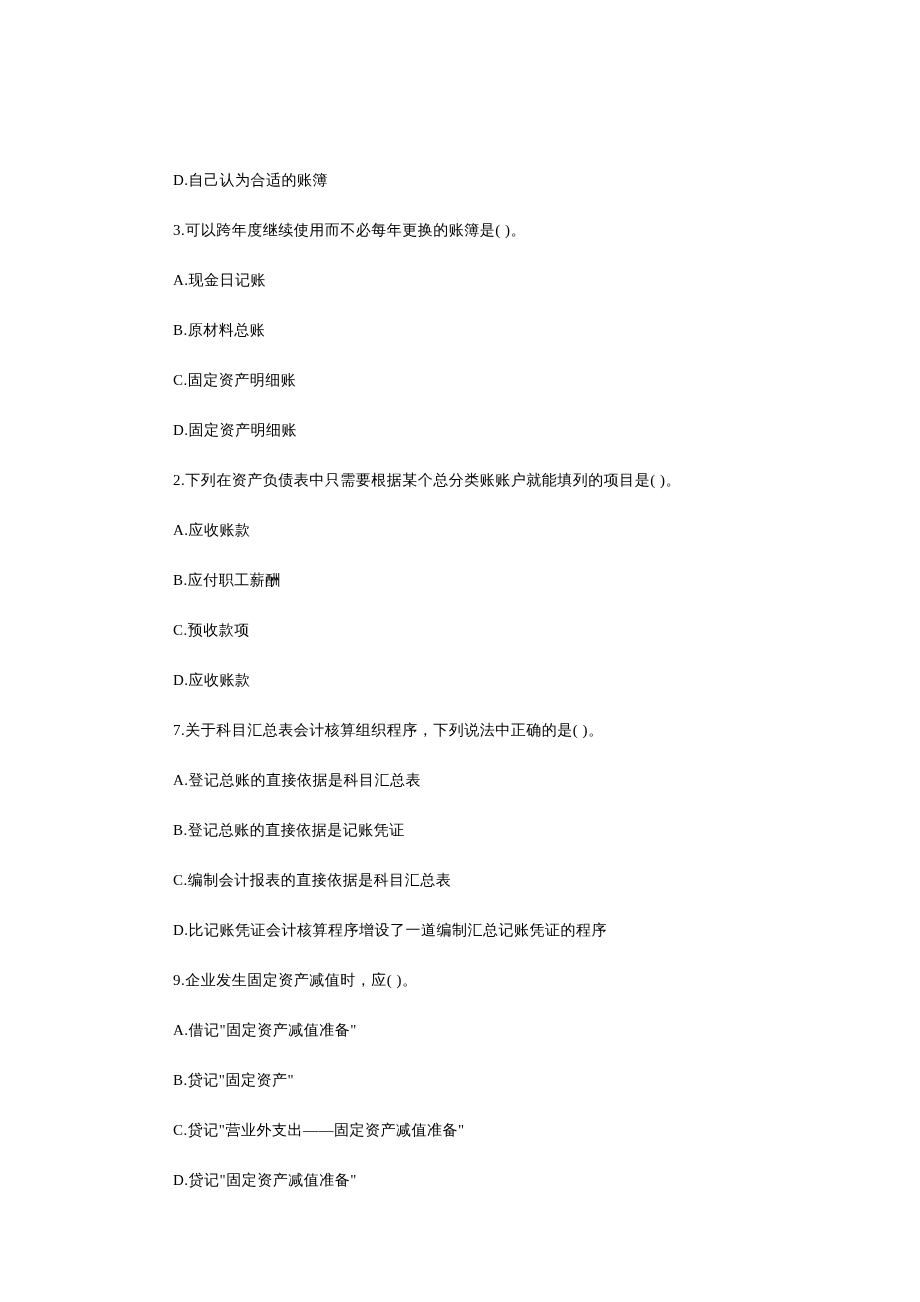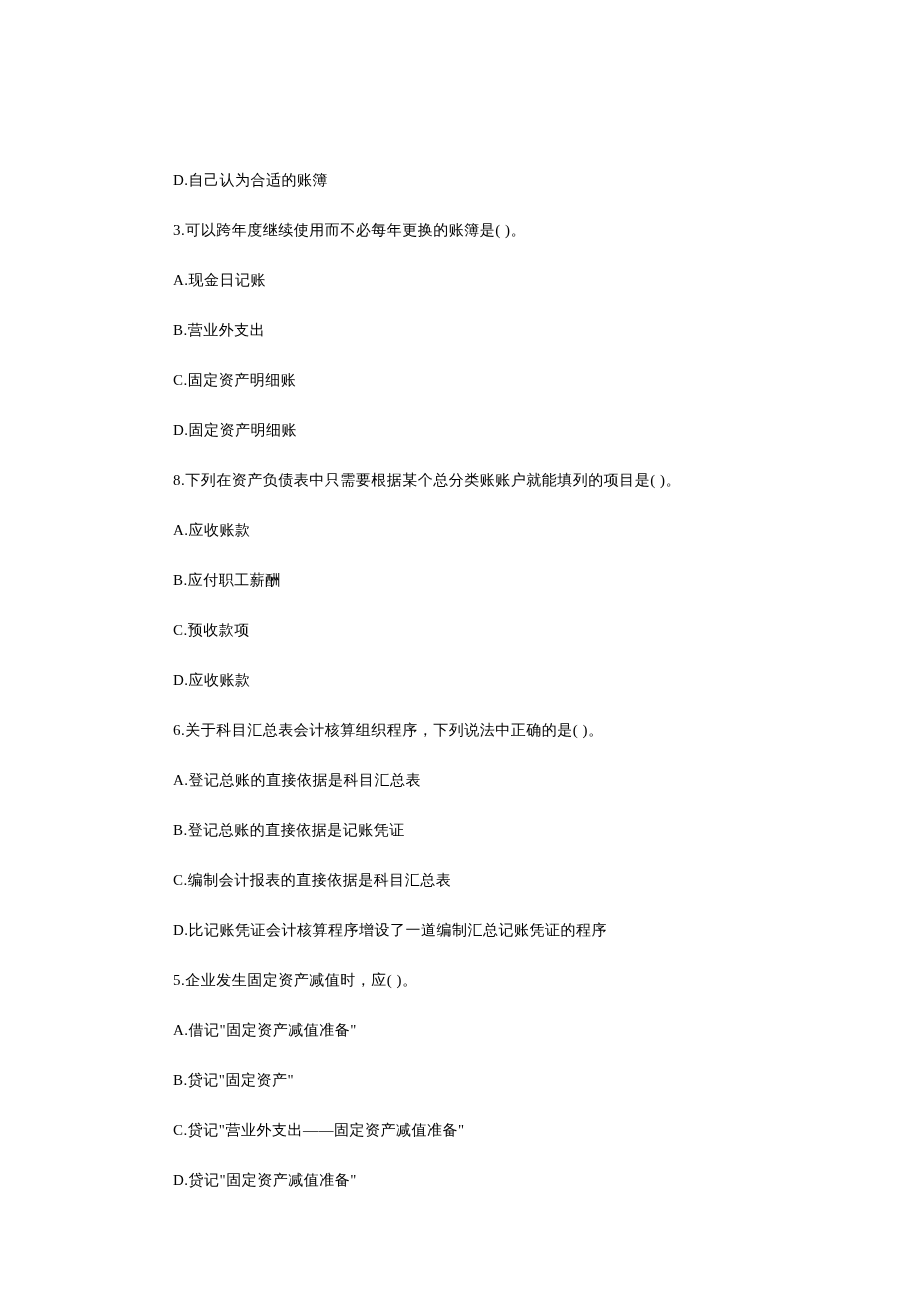--- a/index.html
+++ b/index.html
@@ -21,30 +21,30 @@
       margin-bottom: 26px;
       letter-spacing: 0.5px;
     }
   </style>
 </head>
 <body>
 
 <div class="line">D.自己认为合适的账簿</div>
 <div class="line">3.可以跨年度继续使用而不必每年更换的账簿是(  )。</div>
 <div class="line">A.现金日记账</div>
-<div class="line">B.营业外支出</div>
+<div class="line">B.原材料总账</div>
 <div class="line">C.固定资产明细账</div>
 <div class="line">D.固定资产明细账</div>
-<div class="line">8.下列在资产负债表中只需要根据某个总分类账账户就能填列的项目是(  )。</div>
+<div class="line">2.下列在资产负债表中只需要根据某个总分类账账户就能填列的项目是(  )。</div>
 <div class="line">A.应收账款</div>
 <div class="line">B.应付职工薪酬</div>
 <div class="line">C.预收款项</div>
 <div class="line">D.应收账款</div>
-<div class="line">6.关于科目汇总表会计核算组织程序，下列说法中正确的是(  )。</div>
+<div class="line">7.关于科目汇总表会计核算组织程序，下列说法中正确的是(  )。</div>
 <div class="line">A.登记总账的直接依据是科目汇总表</div>
 <div class="line">B.登记总账的直接依据是记账凭证</div>
 <div class="line">C.编制会计报表的直接依据是科目汇总表</div>
 <div class="line">D.比记账凭证会计核算程序增设了一道编制汇总记账凭证的程序</div>
-<div class="line">5.企业发生固定资产减值时，应(  )。</div>
+<div class="line">9.企业发生固定资产减值时，应(  )。</div>
 <div class="line">A.借记"固定资产减值准备"</div>
 <div class="line">B.贷记"固定资产"</div>
 <div class="line">C.贷记"营业外支出——固定资产减值准备"</div>
 <div class="line">D.贷记"固定资产减值准备"</div>
 
 </body></html>

